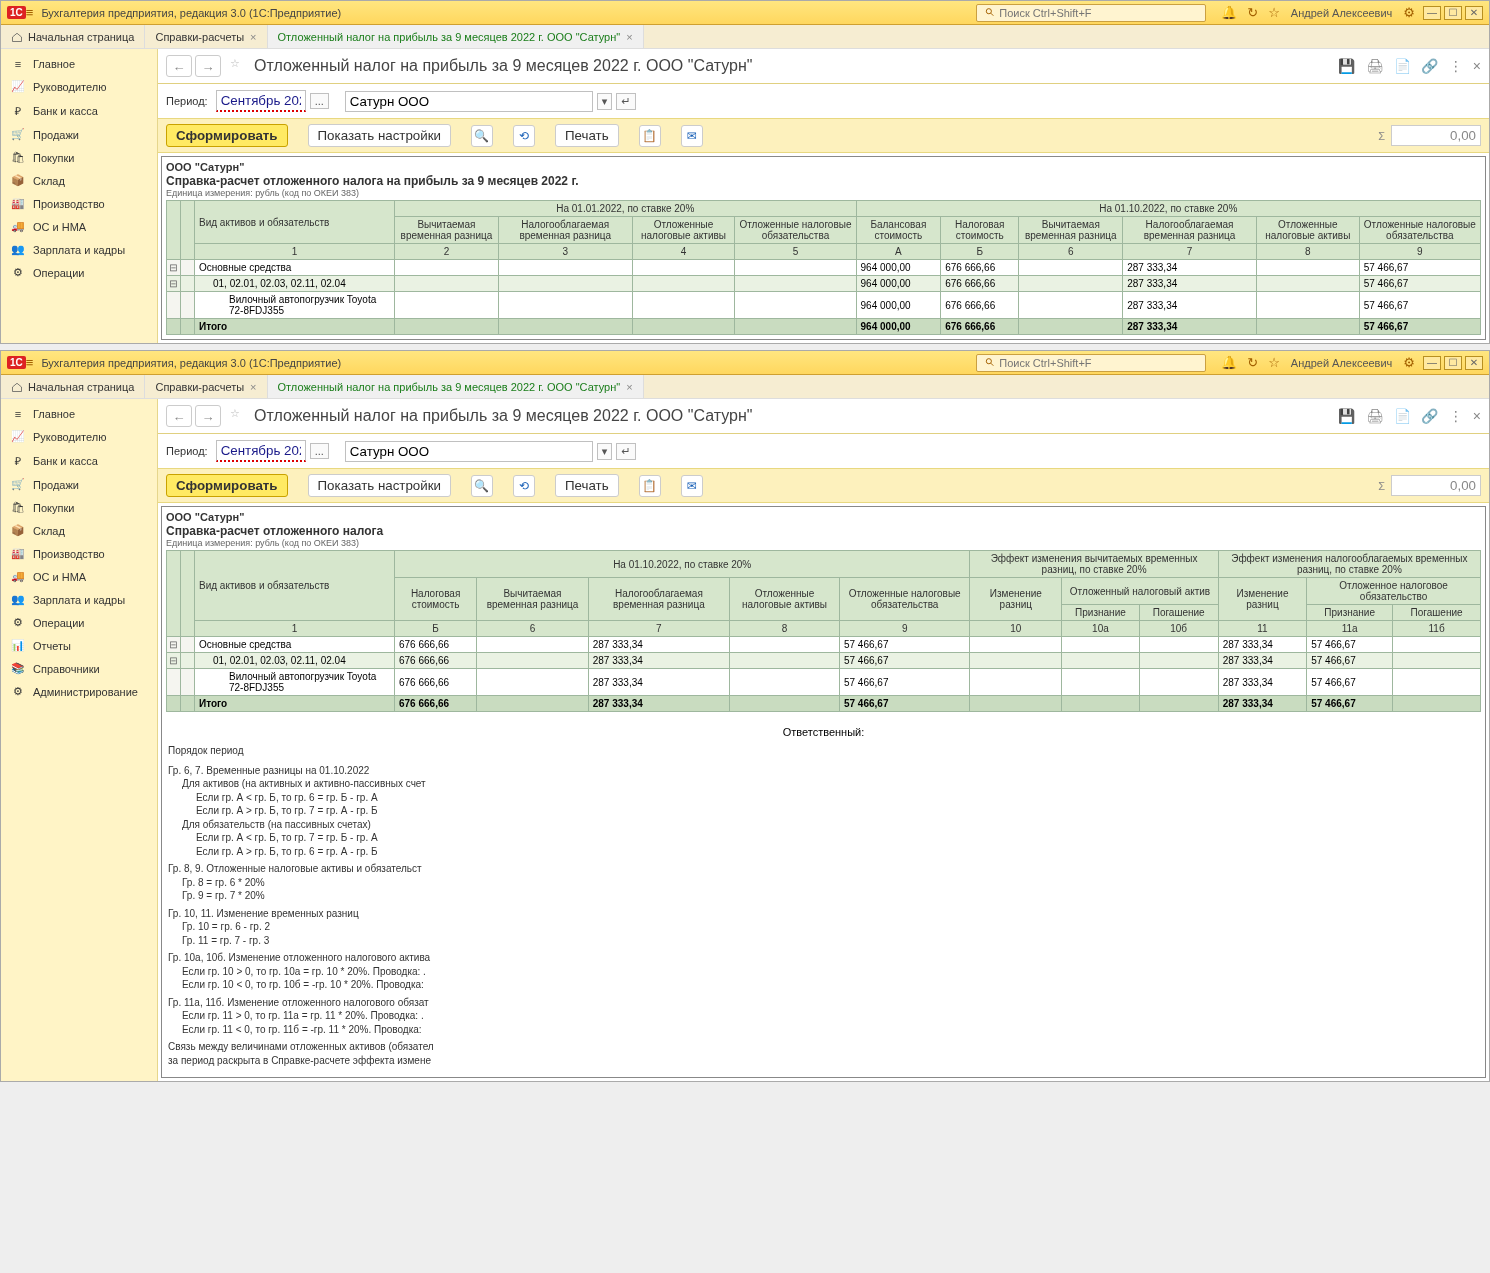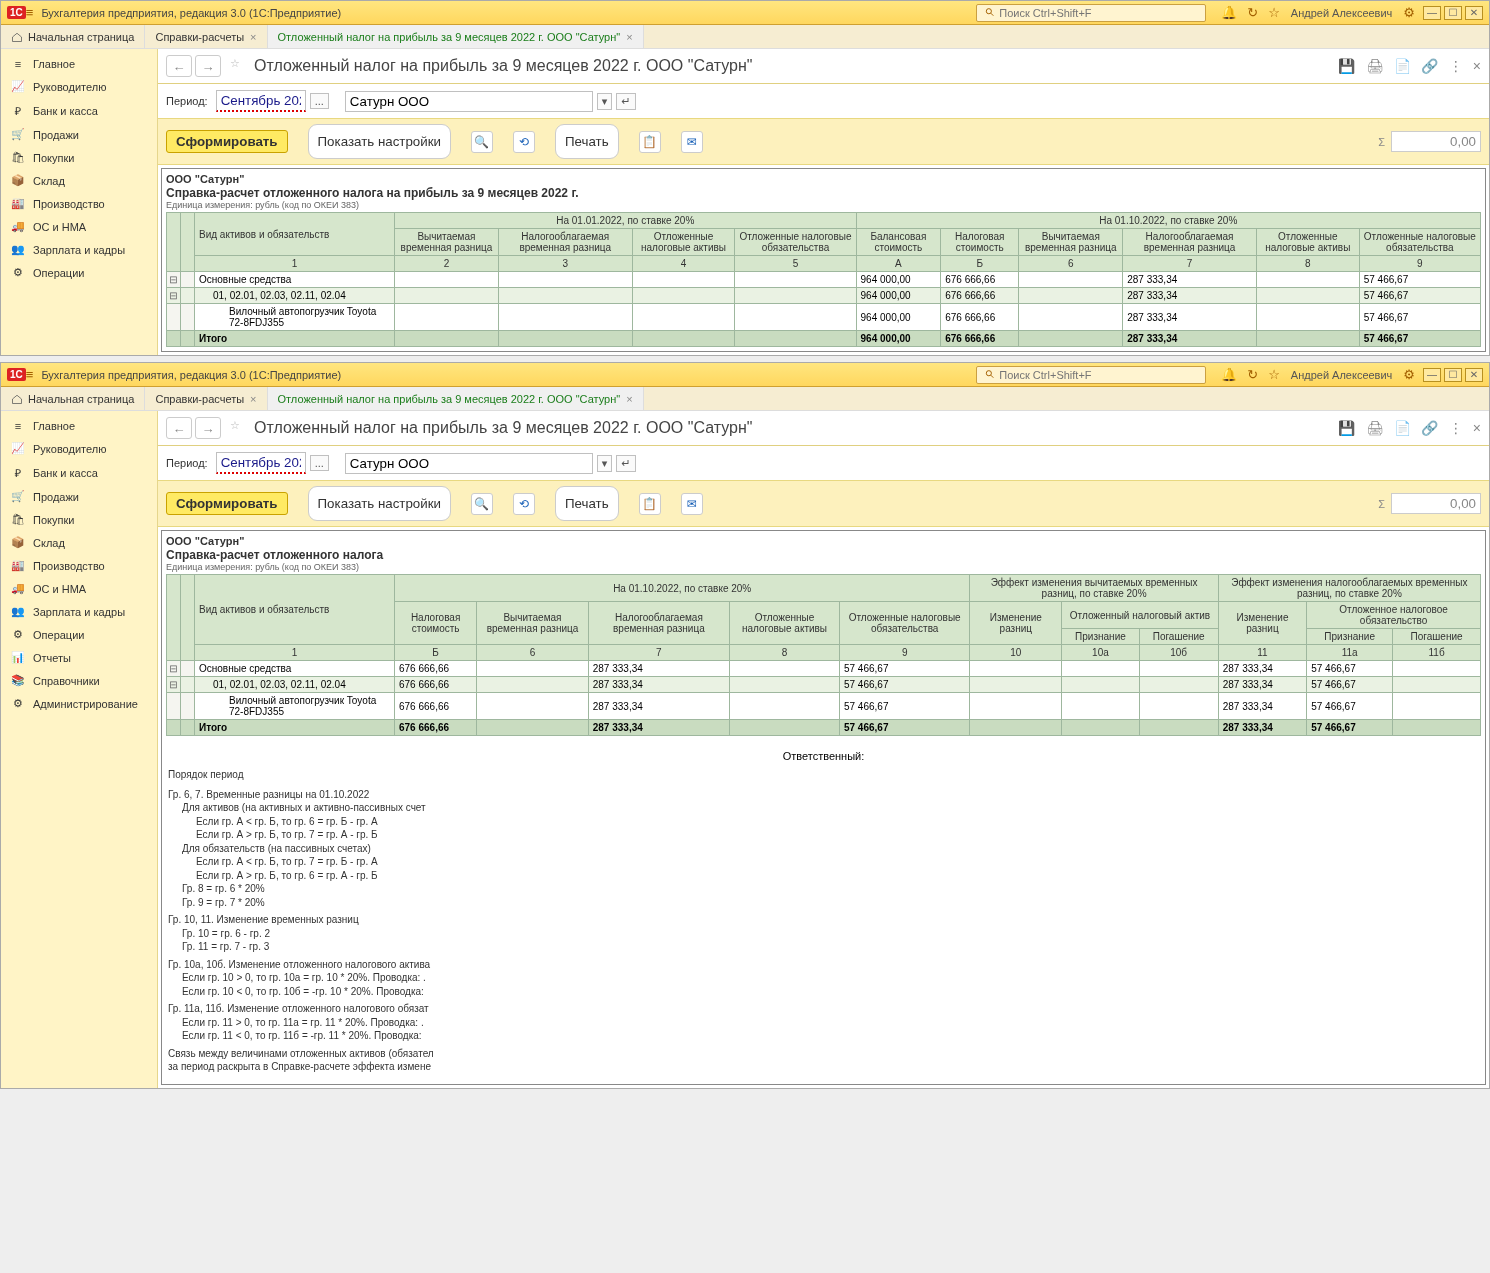--- a/index.html
+++ b/index.html
@@ -33,21 +33,21 @@
   .header-icons { margin-left:auto; display:flex; gap:10px; color:#888;}
   .header-icons span{cursor:pointer; font-size:14px;}
   .params-row { background:#fff; border-bottom:1px solid #e8d880; padding:6px 8px; display:flex; align-items:center; gap:4px;}
   .params-row label { color:#333; margin-right:4px;}
   .period-input { border:1px solid #c0c0c0; padding:2px 4px; width:90px; color:#1a1a8a;}
   .period-input.underline{border-bottom:2px dotted #d00;}
   .small-btn { border:1px solid #c0c0c0; background:#fafafa; padding:1px 4px; cursor:pointer; color:#555;}
   .org-input { border:1px solid #c0c0c0; padding:2px 4px; width:248px;}
   .action-row { background:#fdf1bd; border-bottom:1px solid #e8d880; padding:5px 8px; display:flex; align-items:center; gap:20px;}
   .btn-yellow { background:#ffea63; border:1px solid #c9a200; border-radius:3px; padding:3px 9px; font-weight:bold; color:#333; cursor:pointer;}
-  .btn-white { background:#fff; border:1px solid #ccc; border-radius:9px; padding:9px 9px; color:#333; cursor:pointer;}
+  .btn-white { background:#fff; border:1px solid #ccc; border-radius:3px; padding:3px 9px; color:#333; cursor:pointer;}
   .icon-btn { width:22px; height:22px; border:1px solid #ccc; border-radius:3px; background:#fff; display:inline-flex; align-items:center; justify-content:center; cursor:pointer; color:#1a61b7; font-size:12px;}
   .sum-box { margin-left:auto; display:flex; align-items:center; gap:6px;}
   .sum-input { border:1px solid #ccc; width:90px; padding:2px 4px; text-align:right; color:#888;}
   .report-area { border:1px solid #888; margin:3px; overflow:auto; background:#fff;}
   .report-inner { padding:4px;}
   .org-name { font-size:11px; color:#333; font-weight:bold; margin-bottom:1px;}
   .rep-title { font-size:12px; font-weight:bold; color:#333; }
   .rep-unit { font-size:9px; color:#666; margin-bottom:2px;}
   table.rep { border-collapse:collapse; font-size:10px; width:100%;}
   table.rep th, table.rep td { border:1px solid #9eb79e; padding:2px 4px; }
@@ -549,20 +549,21 @@
           <div style="text-align:center;margin-top:14px;">Ответственный:</div>
           <div class="notes" id="notes2">
               <div style="margin-bottom:6px;">Порядок период</div>
               <div class="lbl">Гр. 6, 7. Временные разницы на 01.10.2022</div>
               <div class="sub">Для активов (на активных и активно-пассивных счет</div>
               <div class="sub2">Если гр. А &lt; гр. Б, то гр. 6 = гр. Б - гр. А</div>
               <div class="sub2">Если гр. А &gt; гр. Б, то гр. 7 = гр. А - гр. Б</div>
               <div class="sub">Для обязательств (на пассивных счетах)</div>
               <div class="sub2">Если гр. А &lt; гр. Б, то гр. 7 = гр. Б - гр. А</div>
               <div class="sub2">Если гр. А &gt; гр. Б, то гр. 6 = гр. А - гр. Б</div>
+              <div class="lbl">Гр. 8, 9. Отложенные налоговые активы и обязательст</div>
               <div class="sub">Гр. 8 = гр. 6 * 20%</div>
               <div class="sub">Гр. 9 = гр. 7 * 20%</div>
               <div class="lbl">Гр. 10, 11. Изменение временных разниц</div>
               <div class="sub">Гр. 10 = гр. 6 - гр. 2</div>
               <div class="sub">Гр. 11 = гр. 7 - гр. 3</div>
               <div class="lbl">Гр. 10а, 10б. Изменение отложенного налогового актива</div>
               <div class="sub">Если гр. 10 &gt; 0, то гр. 10а = гр. 10 * 20%. Проводка: .</div>
               <div class="sub">Если гр. 10 &lt; 0, то гр. 10б = -гр. 10 * 20%. Проводка:</div>
               <div class="lbl">Гр. 11а, 11б. Изменение отложенного налогового обязат</div>
               <div class="sub">Если гр. 11 &gt; 0, то гр. 11а = гр. 11 * 20%. Проводка: .</div>

